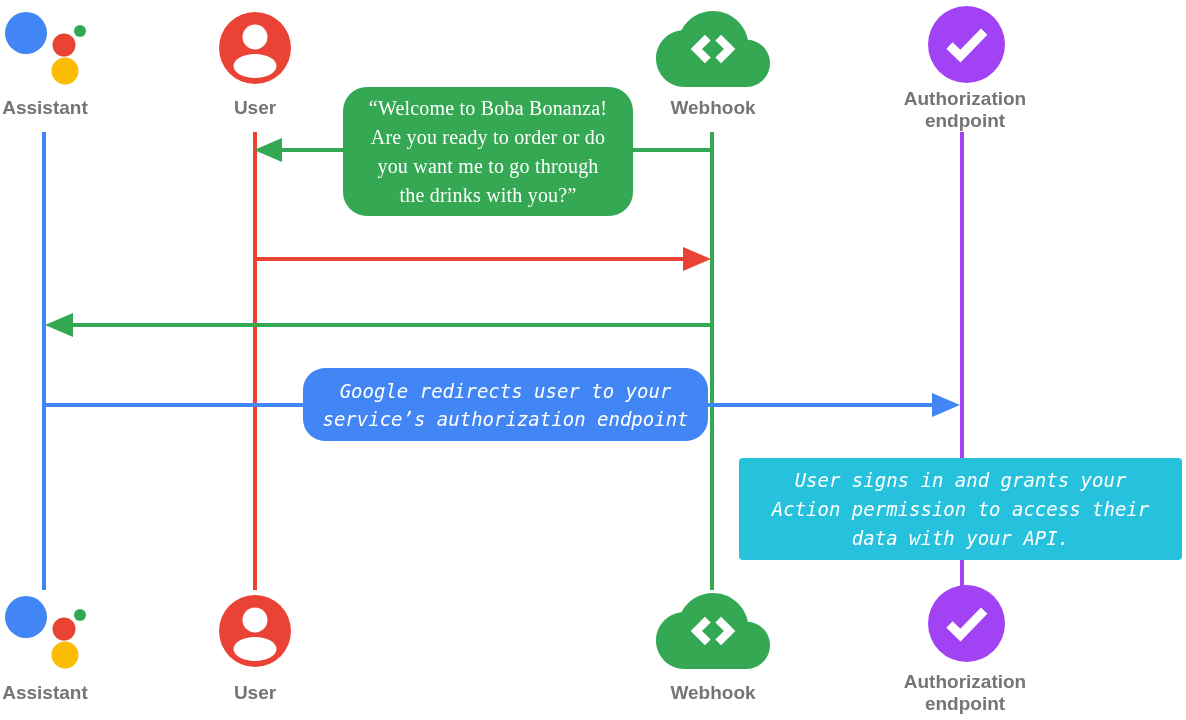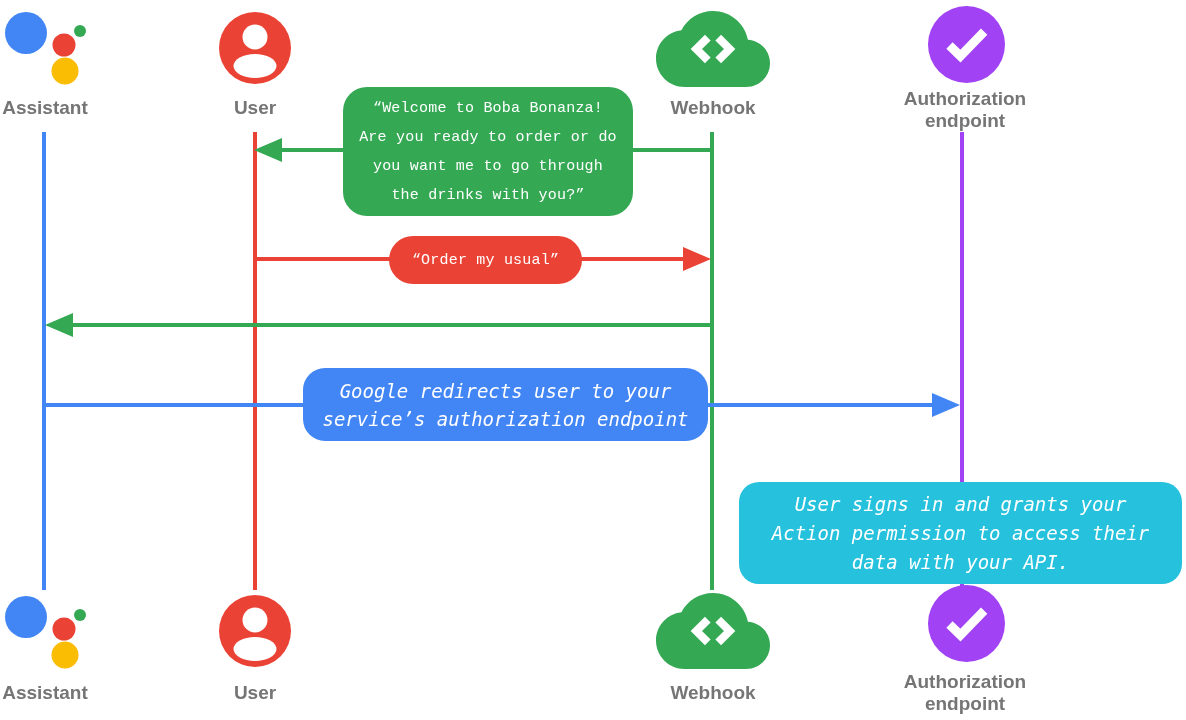--- a/index.html
+++ b/index.html
@@ -16,27 +16,27 @@
   
   .arrow-line { position:absolute; height:4px; z-index:2; }
   .arrow-head { position:absolute; width:0; height:0; z-index:2;
                 border-top:12px solid transparent; border-bottom:12px solid transparent; }
   .head-left  { border-right-width:28px; border-right-style:solid; }
   .head-right { border-left-width:28px;  border-left-style:solid; }
   
   .bubble { position:absolute; z-index:3; display:flex; align-items:center; justify-content:center;
             color:#ffffff; text-align:center; }
   .bubble span { white-space:pre-line; display:block; }
-  .b-sans { font-family:Liberation Mono, monospace; font-weight:500; font-size:15px; line-height:29px; letter-spacing:0.2px; }
+  .b-sans { font-family:Liberation Serif, serif; font-weight:500; font-size:20px; line-height:29px; letter-spacing:0.2px; }
   .b-mono { font-family:"DejaVu Sans Mono", monospace; font-style:italic; font-size:19px; }
   .b-welcome  { left:343px; top:87px;  width:290px; height:129px; border-radius:24px; background:#34A853; }
   .b-order    { left:389px; top:236px; width:193px; height:48px;  border-radius:24px; background:#EA4335; }
   .b-signin   { left:200px; top:300px; width:355px; height:49px;  border-radius:23px; background:#34A853; }
   .b-redirect { left:303px; top:368px; width:405px; height:73px;  border-radius:22px; background:#4285F4; line-height:28px; }
-  .b-signs    { left:739px; top:458px; width:443px; height:102px; border-radius:20px; background:#26C1DC; line-height:29px;margin-top:24px; }
+  .b-signs    { left:739px; top:458px; width:443px; height:102px; border-radius:4px; background:#26C1DC; line-height:29px; }
   
   .icon { position:absolute; z-index:4; }
   
   .actor-label { position:absolute; z-index:4; color:#757575; font-weight:700; font-size:19px;
                  line-height:22px; text-align:center; white-space:pre-line; }
 </style>
 </head>
 <body>
 
 <div class="canvas">
@@ -56,23 +56,20 @@
   <div class="arrow-head head-left" style="left:45px; top:313px; border-right-color:#34A853"></div>
 
   <div class="arrow-line" style="left:44px; top:403px; width:889px; background:#4285F4"></div>
   <div class="arrow-head head-right" style="left:932px; top:393px; border-left-color:#4285F4"></div>
 
   <div class="bubble b-sans b-welcome">
     <span>“Welcome to Boba Bonanza!
 Are you ready to order or do
 you want me to go through
 the drinks with you?”</span>
-  </div>
-  <div class="bubble b-sans b-order">
-    <span>“Order my usual”</span>
   </div>
   <div class="bubble b-mono b-redirect">
     <span>Google redirects user to your
 service’s authorization endpoint</span>
   </div>
   <div class="bubble b-mono b-signs">
     <span>User signs in and grants your
 Action permission to access their
 data with your API.</span>
   </div>

